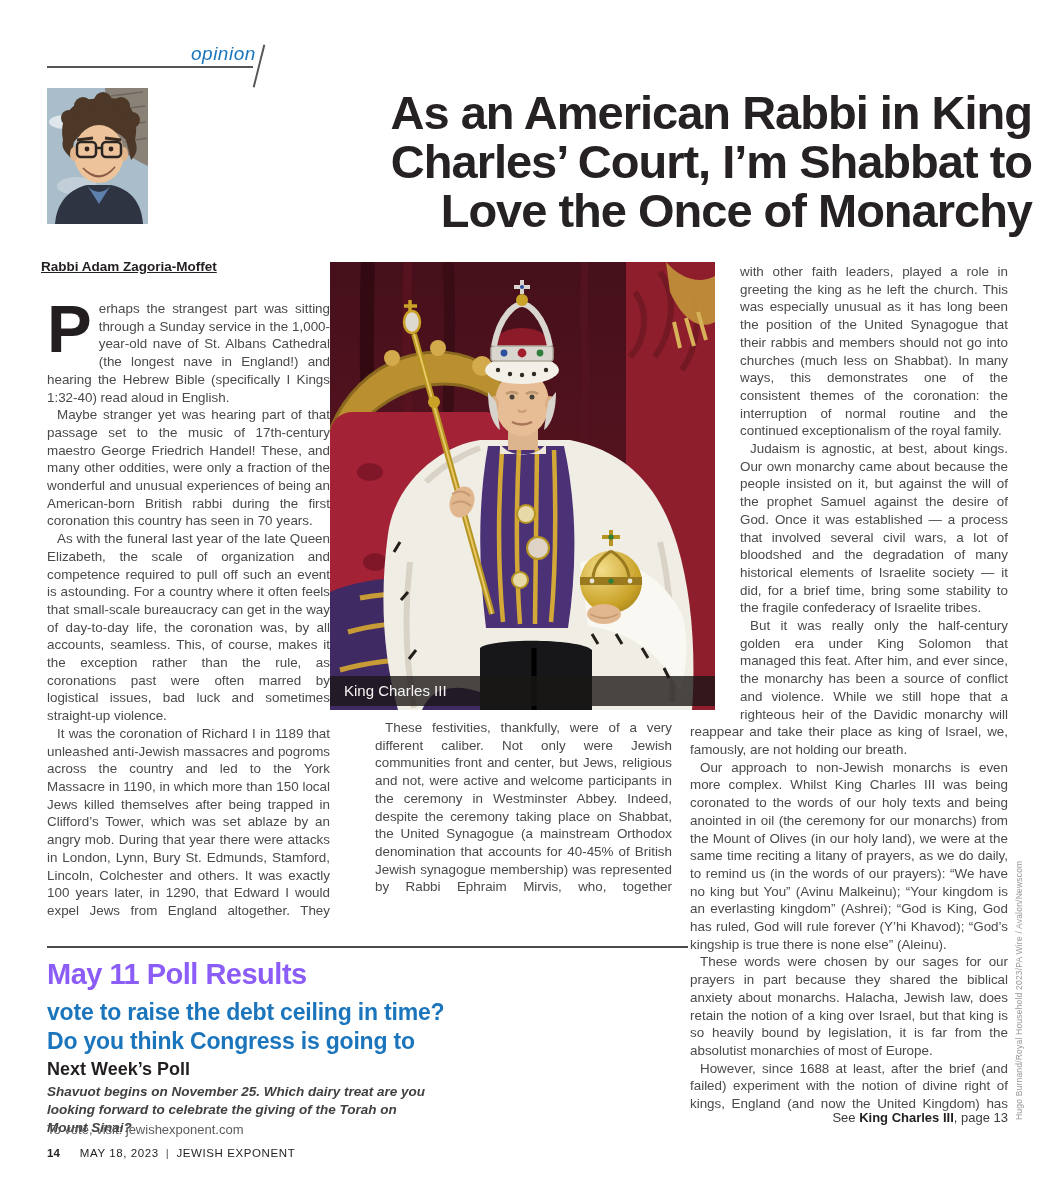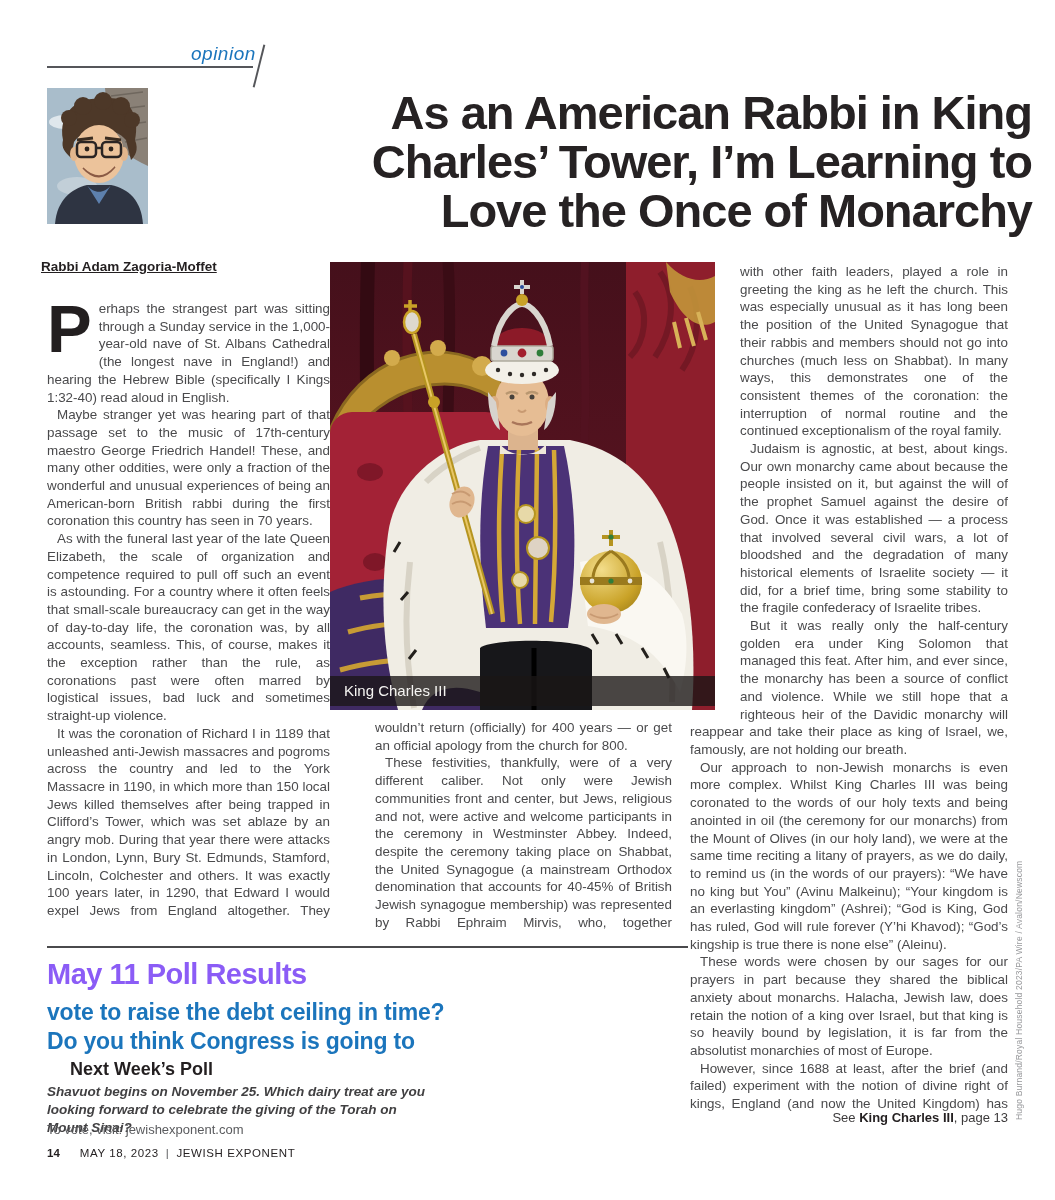--- a/index.html
+++ b/index.html
@@ -42,21 +42,21 @@
   .photo-credit{position:absolute;left:1014px;top:828px;height:292px;writing-mode:vertical-rl;
                 transform:rotate(180deg);font-size:8.5px;color:#97989b;letter-spacing:.2px;white-space:nowrap;}
 
   .jumpline{position:absolute;left:690px;top:1110px;width:318px;text-align:right;font-size:13px;color:#3c3a3b;}
   .jumpline b{font-weight:700;color:#231f20;}
 
   
   .poll-rule{position:absolute;left:47px;top:946px;width:641px;height:1.5px;background:#4a4a4c;}
   .poll-title{position:absolute;left:47px;top:958px;font-size:29px;font-weight:700;color:#8b5cf6;letter-spacing:-.5px;}
   .poll-question{position:absolute;left:47px;top:998px;font-size:23px;font-weight:700;color:#1b75bc;line-height:29px;letter-spacing:-.2px;}
-  .nextweek-title{position:absolute;left:47px;top:1059px;font-size:18px;font-weight:700;color:#231f20;margin-left:23px;}
+  .nextweek-title{position:absolute;left:47px;top:1059px;font-size:18px;font-weight:700;color:#231f20;}
   .nextweek-q{position:absolute;left:47px;top:1083px;width:392px;font-size:13.5px;font-weight:700;font-style:italic;
               color:#414042;line-height:18px;}
   .vote-line{position:absolute;left:47px;top:1122px;font-size:13px;color:#5a5b5e;}
 
   .pie-wrap{position:absolute;left:440px;top:950px;width:240px;height:185px;}
   .pie-pct{font-family:"Liberation Sans","DejaVu Sans",sans-serif;font-weight:700;font-size:20px;fill:#ffffff;}
   .pie-callout{font-family:"Liberation Sans","DejaVu Sans",sans-serif;font-weight:700;font-size:16px;}
 
   
   .footer{position:absolute;left:47px;top:1147px;font-size:11.5px;color:#231f20;letter-spacing:.6px;}
@@ -95,21 +95,21 @@
       <circle cx="40" cy="61" r="2.4" fill="#2e241d"></circle>
         <circle cx="64" cy="61" r="2.4" fill="#2e241d"></circle>
       <path d="M36,80 Q52,98 68,79 Q60,88 52,88 Q44,88 36,80 Z" fill="#ffffff" stroke="#8a5a44" stroke-width="1.5"></path>
       <path d="M8,136 C10,112 24,101 40,97 L64,97 C82,101 94,112 96,136 Z" fill="#2e3442"></path>
       <path d="M40,97 L52,116 L64,97 C58,106 46,106 40,97 Z" fill="#5d80ad"></path>
     </svg>
   </div>
 
   <h1 class="headline" style="margin:0;text-align:right;">
     <div>As an American Rabbi in King</div>
-    <div>Charles’ Tower, I’m Learning to</div>
+    <div>Charles’ Court, I’m Shabbat to</div>
     <div>Love the Once of Monarchy</div>
   </h1>
 
   <div class="byline">Rabbi Adam Zagoria-Moffet</div>
 
   <div class="col col1">
     <p class="noindent"><span class="dropcap">P</span><span>erhaps the strangest part was sitting through a Sunday service in the 1,000-year-old nave of St. Albans Cathedral (the longest nave in England!) and hearing the Hebrew Bible (specifically I Kings 1:32-40) read aloud in English.</span></p>
     <p>Maybe stranger yet was hearing part of that passage set to the music of 17th-century maestro George Friedrich Handel! These, and many other oddities, were only a fraction of the wonderful and unusual experiences of being an American-born British rabbi during the first coronation this country has seen in 70 years.</p>
     <p>As with the funeral last year of the late Queen Elizabeth, the scale of organization and competence required to pull off such an event is astounding. For a country where it often feels that small-scale bureaucracy can get in the way of day-to-day life, the coronation was, by all accounts, seamless. This, of course, makes it the exception rather than the rule, as coronations past were often marred by logistical issues, bad luck and sometimes straight-up violence.</p>
     <p class="cont">It was the coronation of Richard I in 1189 that unleashed anti-Jewish massacres and pogroms across the country and led to the York Massacre in 1190, in which more than 150 local Jews killed themselves after being trapped in Clifford’s Tower, which was set ablaze by an angry mob. During that year there were attacks in London, Lynn, Bury St. Edmunds, Stamford, Lincoln, Colchester and others. It was exactly 100 years later, in 1290, that Edward I would expel Jews from England altogether. They</p>
@@ -217,21 +217,20 @@
       <path d="M260,352 q14,8 28,0" stroke="#c89a72" stroke-width="2" fill="none"></path>
 
       <path d="M150,386 C160,376 250,376 262,388 L262,448 L150,448 Z" fill="#17171a"></path>
       <path d="M204,386 L204,448" stroke="#000000" stroke-width="5"></path>
       <path d="M150,430 C120,420 100,428 92,448 L150,448 Z" fill="#3f2a63"></path>
     </svg>
     <figcaption class="photo-caption">King Charles III</figcaption>
   </figure>
 
   <div class="col col2">
-    <p class="noindent">wouldn’t return (officially) for 400 years — or get an official apology from the church for 800.</p>
     <p class="cont">These festivities, thankfully, were of a very different caliber. Not only were Jewish communities front and center, but Jews, religious and not, were active and welcome participants in the ceremony in Westminster Abbey. Indeed, despite the ceremony taking place on Shabbat, the United Synagogue (a mainstream Orthodox denomination that accounts for 40-45% of British Jewish synagogue membership) was represented by Rabbi Ephraim Mirvis, who, together</p>
   </div>
 
   <div class="col col3">
     <div class="col3-spacer"></div>
     <p class="noindent">with other faith leaders, played a role in greeting the king as he left the church. This was especially unusual as it has long been the position of the United Synagogue that their rabbis and members should not go into churches (much less on Shabbat). In many ways, this demonstrates one of the consistent themes of the coronation: the interruption of normal routine and the continued exceptionalism of the royal family.</p>
     <p>Judaism is agnostic, at best, about kings. Our own monarchy came about because the people insisted on it, but against the will of the prophet Samuel against the desire of God. Once it was established — a process that involved several civil wars, a lot of bloodshed and the degradation of many historical elements of Israelite society — it did, for a brief time, bring some stability to the fragile confederacy of Israelite tribes.</p>
     <p>But it was really only the half-century golden era under King Solomon that managed this feat. After him, and ever since, the monarchy has been a source of conflict and violence. While we still hope that a righteous heir of the Davidic monarchy will reappear and take their place as king of Israel, we, famously, are not holding our breath.</p>
     <p>Our approach to non-Jewish monarchs is even more complex. Whilst King Charles III was being coronated to the words of our holy texts and being anointed in oil (the ceremony for our monarchs) from the Mount of Olives (in our holy land), we were at the same time reciting a litany of prayers, as we do daily, to remind us (in the words of our prayers): “We have no king but You” (Avinu Malkeinu); “Your kingdom is an everlasting kingdom” (Ashrei); “God is King, God has ruled, God will rule forever (Y’hi Khavod); “God’s kingship is true there is none else” (Aleinu).</p>
     <p>These words were chosen by our sages for our prayers in part because they shared the biblical anxiety about monarchs. Halacha, Jewish law, does retain the notion of a king over Israel, but that king is so heavily bound by legislation, it is far from the absolutist monarchies of most of Europe.</p>

